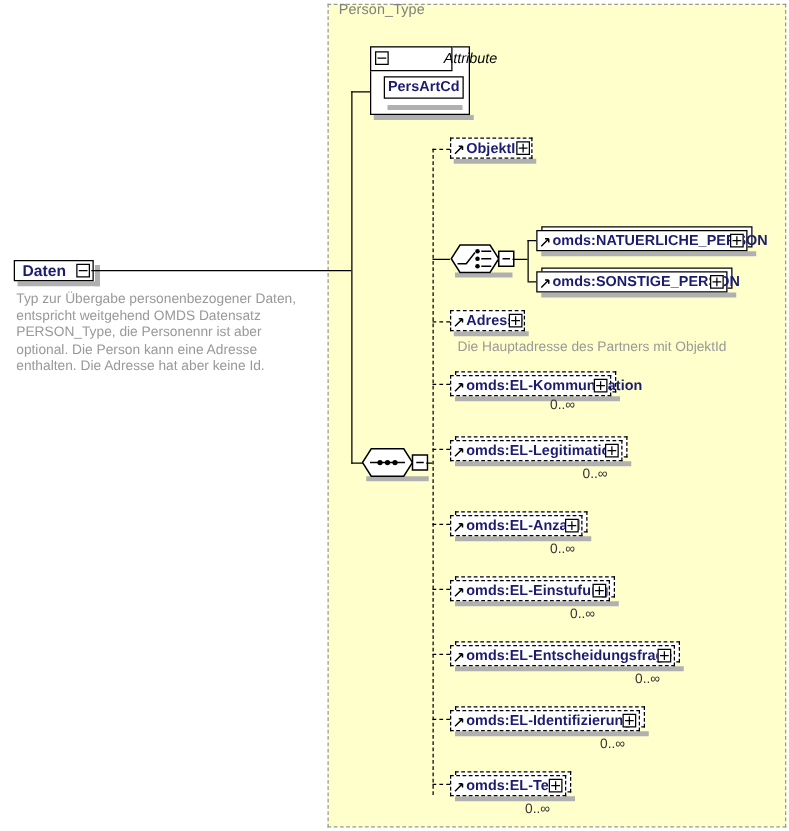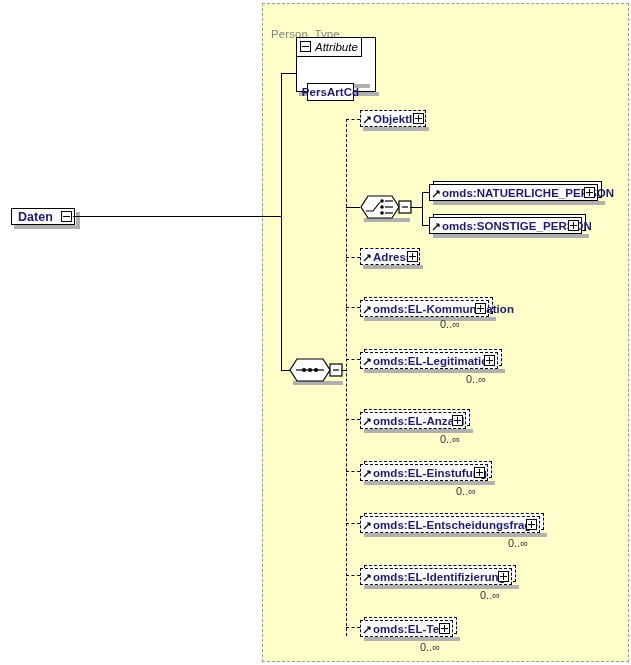--- a/index.html
+++ b/index.html
@@ -47,55 +47,56 @@
   .vdash{position:absolute;width:0;border-left:1px dashed #000;}
 
   
   .comp{position:absolute;}
   .comp svg{display:block;}
 
   
   .attrwrap{position:absolute;background:#ffffff;border:1px solid #000;box-sizing:border-box;}
   .attrtab{position:absolute;background:#ffffff;border:1px solid #000;box-sizing:border-box;
            display:flex;align-items:center;}
-  .attrtab .lbl{color:#000;font-size:11.5px;font-style:italic;}
+  .attrtab .lbl{color:#000;font-size:11.5px;font-style:italic;margin-left:40px;}
 </style>
 </head>
 <body>
 
 <div id="stage">
 
   <div class="typebox" style="left:262px;top:3px;width:367px;height:659px;"></div>
-  <div class="typelabel" style="left:271px;top:28px;">Person_Type</div>
+  <div class="typelabel" style="left:271px;top:2px;">Person_Type</div>
 
   <div class="shadow" style="left:14px;top:225px;width:66px;height:4px;"></div>
   <div class="shadow" style="left:76px;top:212px;width:4px;height:17px;"></div>
   <div class="node solid" style="left:11px;top:208px;width:64px;height:17px;padding-left:6px;">
     <span class="lbl" style="font-size:12.5px;">Daten</span>
   </div>
   <div class="ctrl" style="left:61px;top:211px;"></div>
 
+  <div class="desc" style="left:13px;top:233px;width:235px;">Typ zur Übergabe personenbezogener Daten, entspricht weitgehend OMDS Datensatz PERSON_Type, die Personennr ist aber optional. Die Person kann eine Adresse enthalten. Die Adresse hat aber keine Id.</div>
 
   <div class="hline" style="left:73px;top:216px;width:208px;"></div>
 
   <div class="vline" style="left:281px;top:73px;height:298px;"></div>
 
   <div class="hline" style="left:281px;top:73px;width:22px;"></div>
 
   <div class="hline" style="left:281px;top:370px;width:9px;"></div>
 
   <div class="shadow" style="left:299px;top:92px;width:80px;height:4px;"></div>
   <div class="attrwrap" style="left:296px;top:37px;width:80px;height:55px;"></div>
   <div class="attrtab" style="left:296px;top:37px;width:66px;height:20px;padding-left:18px;">
     <span class="lbl">Attribute</span>
   </div>
   <div class="ctrl" style="left:300px;top:41px;"></div>
 
   <div class="shadow" style="left:310px;top:84px;width:60px;height:4px;"></div>
-  <div class="node solid" style="left:307px;top:83px;width:47px;height:18px;justify-content:center;">
+  <div class="node solid" style="left:307px;top:61px;width:64px;height:18px;justify-content:center;">
     <span class="lbl">PersArtCd</span>
   </div>
 
   <div class="shadow" style="left:293px;top:381px;width:50px;height:4px;"></div>
   <div class="comp" style="left:289px;top:358px;width:54px;height:24px;">
     <svg width="54" height="24" viewBox="0 0 54 24">
       <polygon points="8,1 34,1 41,12 34,23 8,23 1,12" fill="#ffffff" stroke="#000" stroke-width="1.2"></polygon>
       <line x1="7" y1="12" x2="35" y2="12" stroke="#000" stroke-width="1.2"></line>
       <circle cx="15" cy="12" r="2.1" fill="#000"></circle>
       <circle cx="21" cy="12" r="2.1" fill="#000"></circle>
@@ -170,20 +171,21 @@
   <div class="shadow" style="left:363px;top:265px;width:60px;height:4px;"></div>
   <div class="node dashed" style="left:360px;top:248px;width:60px;height:17px;padding-left:12px;">
     <span class="lbl">Adresse</span>
   </div>
   <div class="refarrow" style="left:363px;top:253px;">
     <svg width="9" height="9" viewBox="0 0 9 9">
         <path d="M1 8 L7 2 M7 2 L4 2 M7 2 L7 5" stroke="#000" stroke-width="1.2" fill="none"></path>
       </svg>
   </div>
   <div class="ctrl plus" style="left:407px;top:251px;"></div>
+  <div class="desc" style="left:366px;top:272px;width:250px;">Die Hauptadresse des Partners mit ObjektId</div>
 
   <div class="hdash" style="left:346px;top:307px;width:14px;"></div>
   <div class="shadow" style="left:364px;top:317px;width:132px;height:4px;"></div>
   <div class="stack dashed" style="left:364px;top:297px;width:129px;height:17px;"></div>
   <div class="node dashed" style="left:360px;top:300px;width:129px;height:17px;padding-left:12px;">
     <span class="lbl">omds:EL-Kommunikation</span>
   </div>
   <div class="refarrow" style="left:363px;top:305px;">
     <svg width="9" height="9" viewBox="0 0 9 9">
         <path d="M1 8 L7 2 M7 2 L4 2 M7 2 L7 5" stroke="#000" stroke-width="1.2" fill="none"></path>

